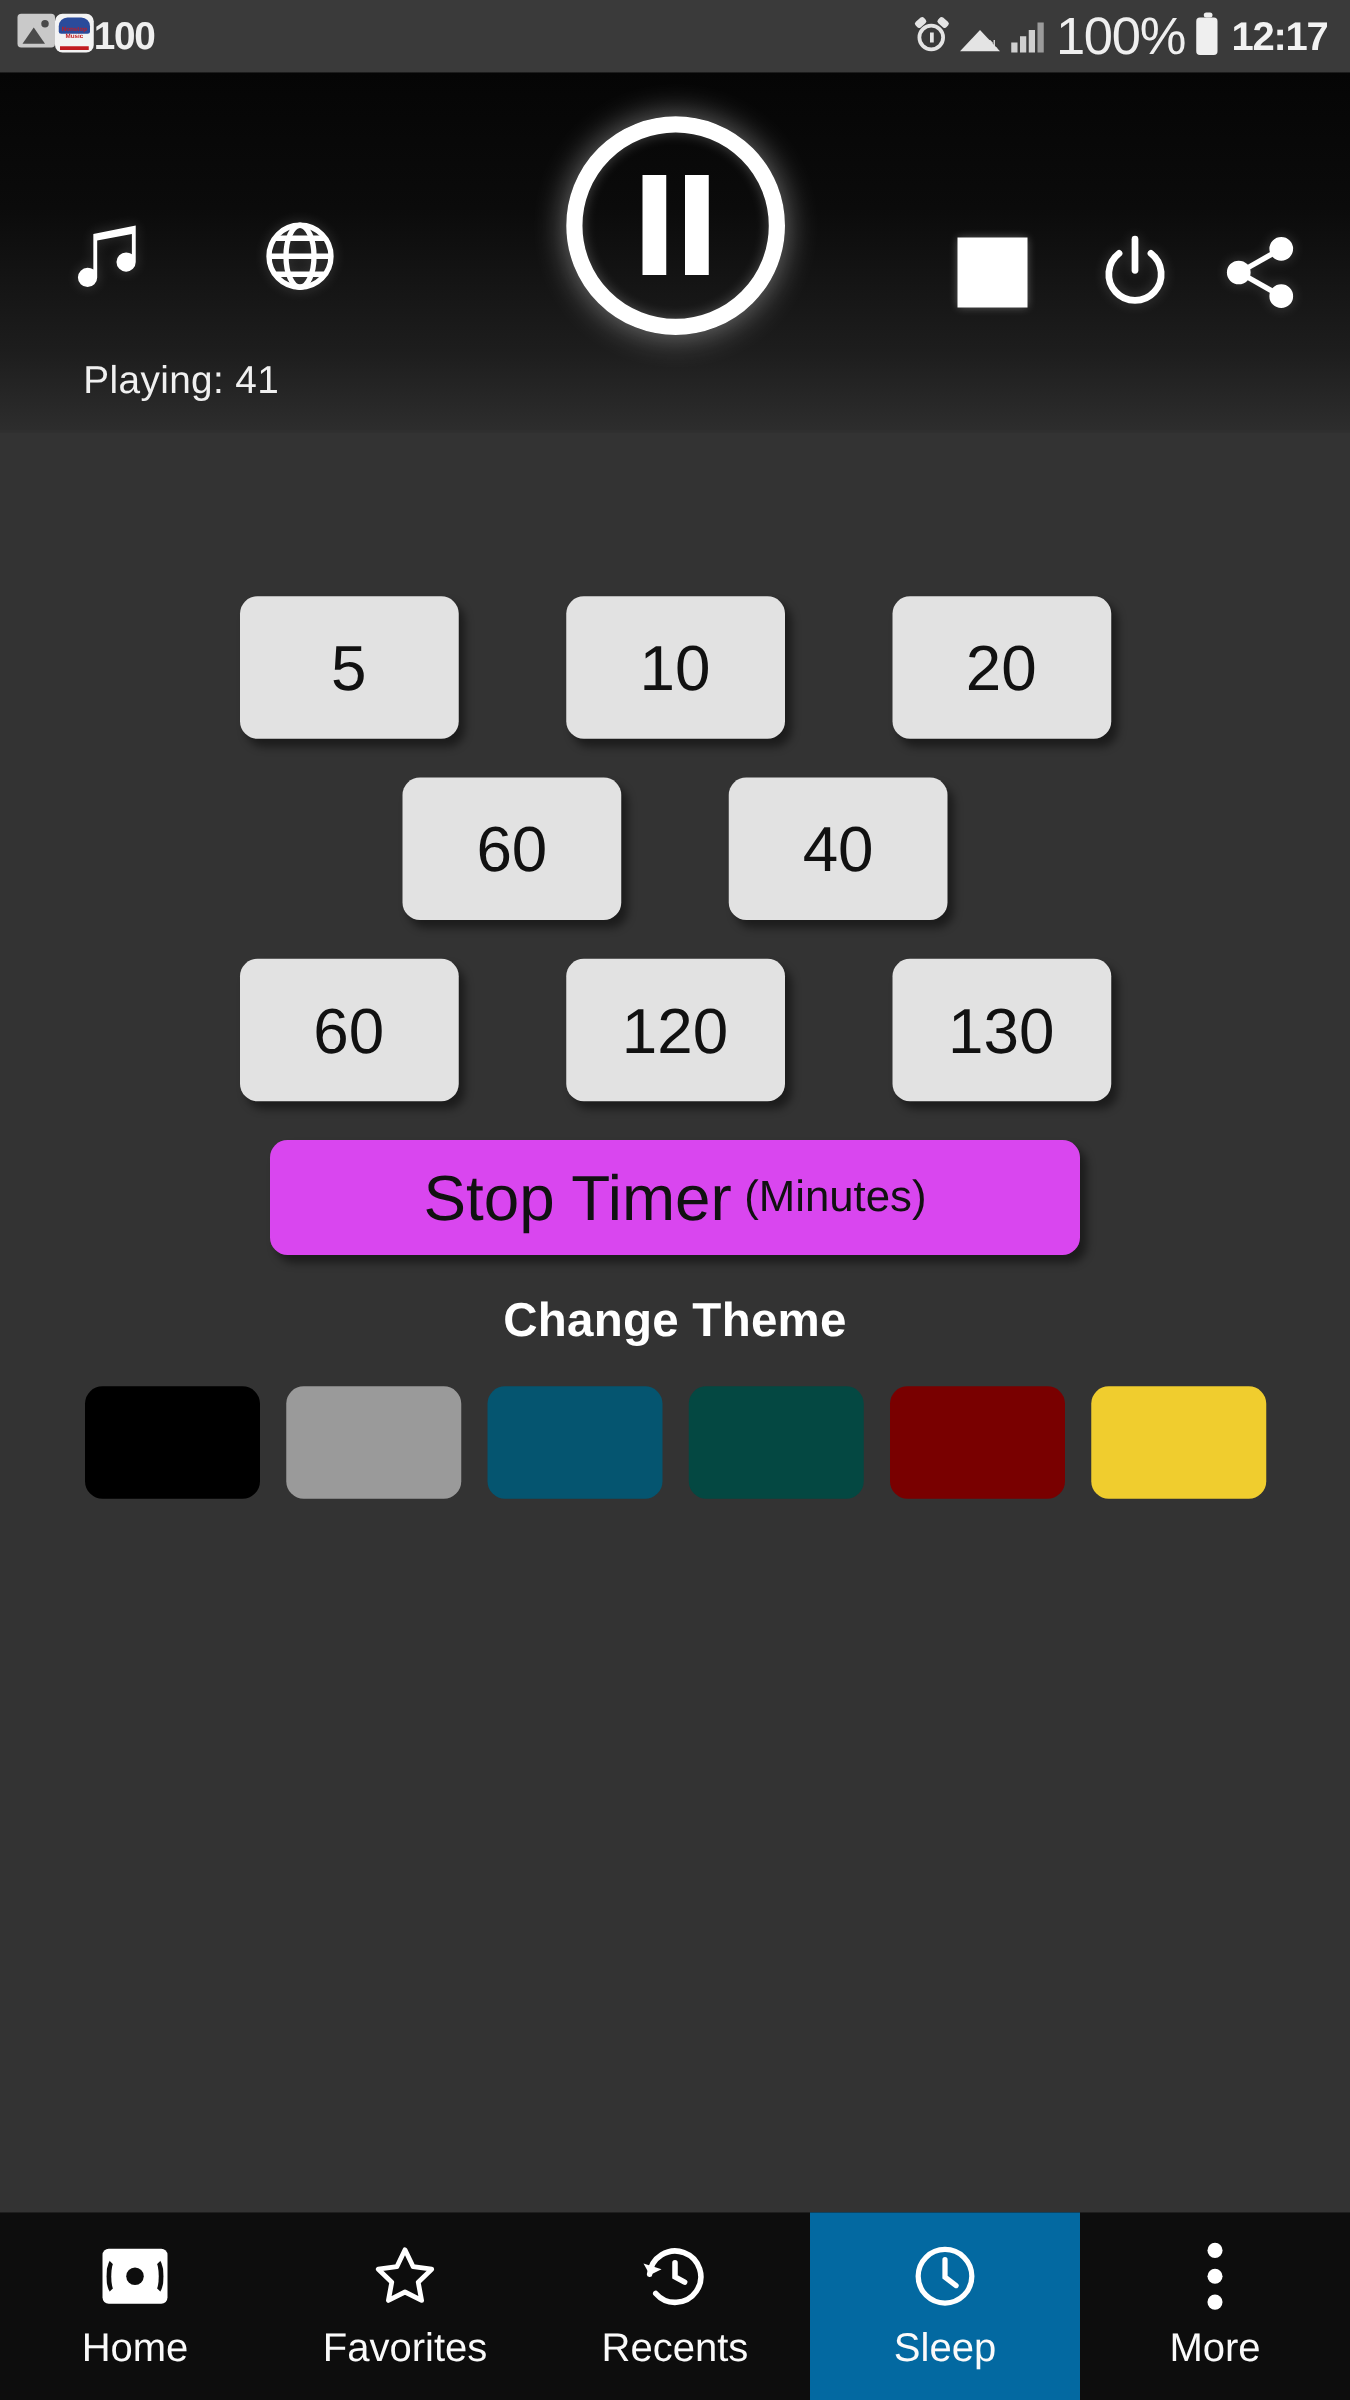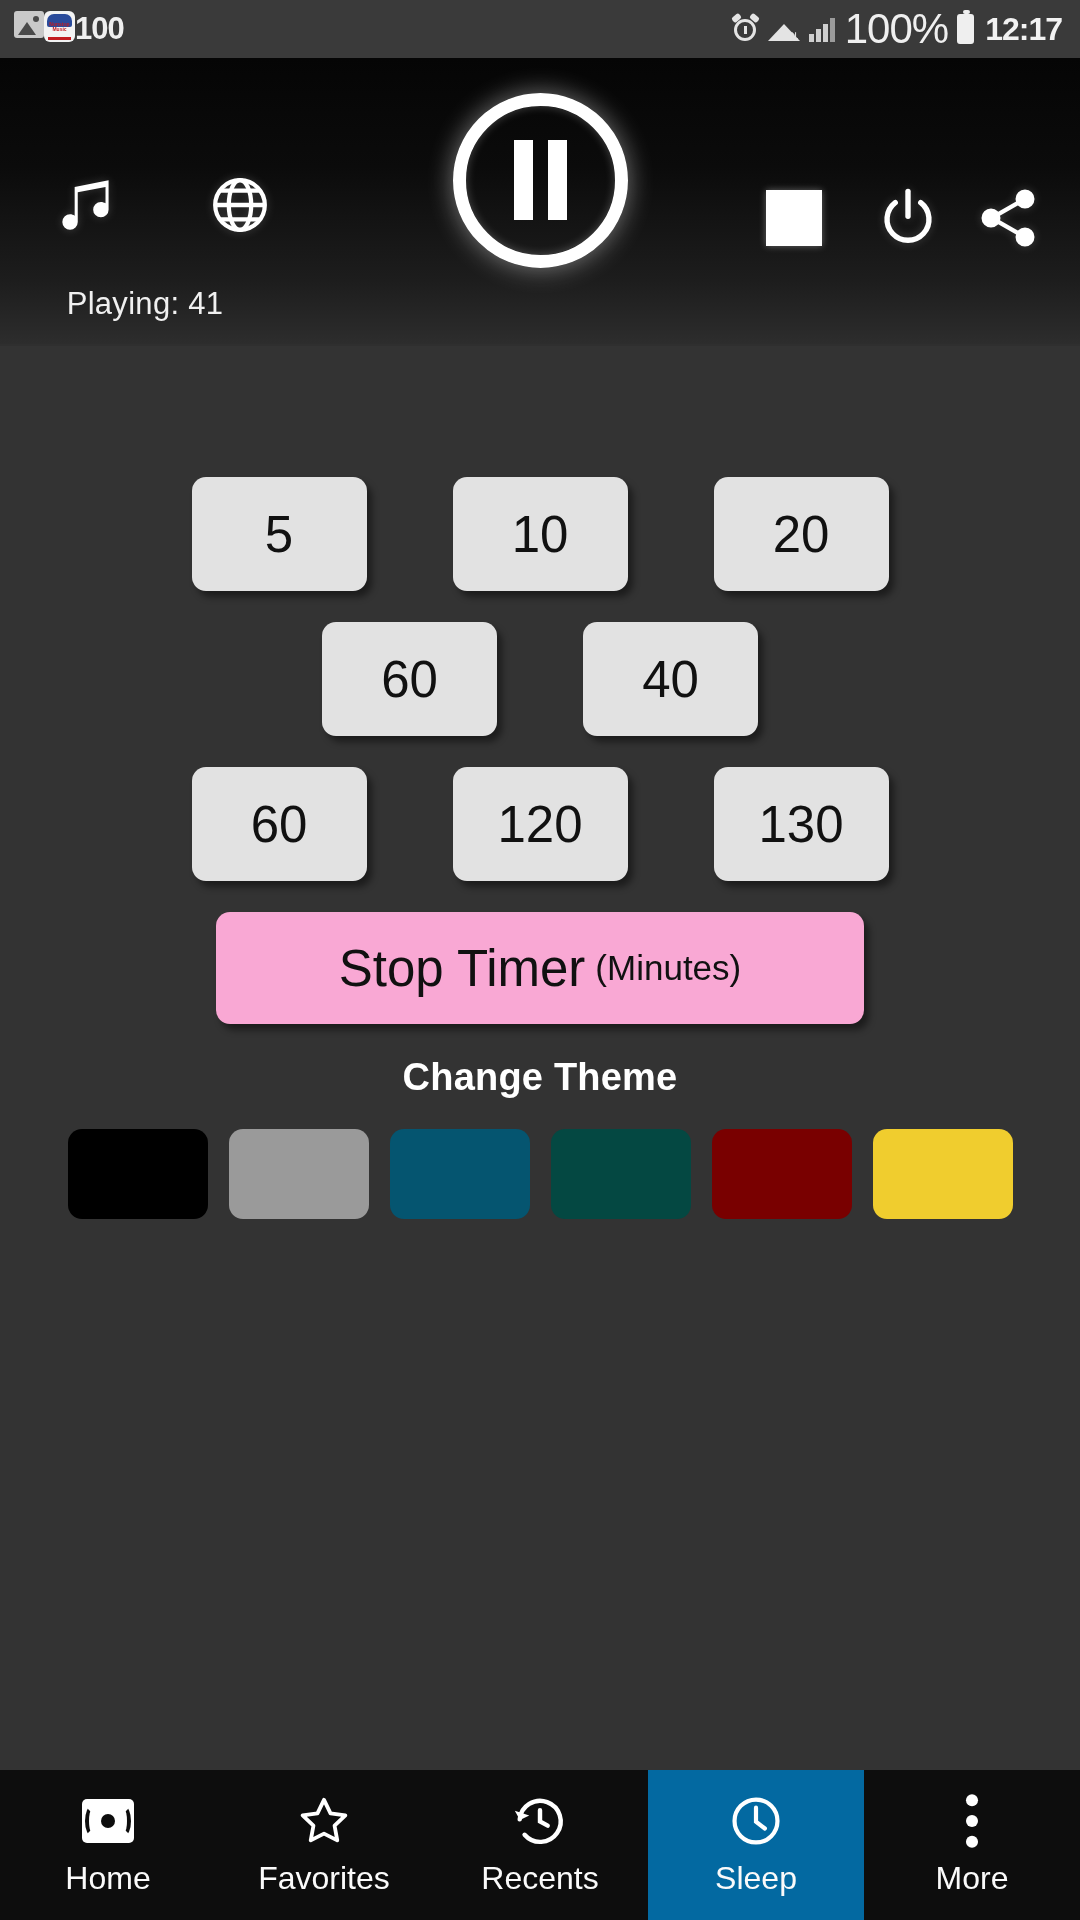--- a/index.html
+++ b/index.html
@@ -96,22 +96,22 @@
   .tbtn{
     width:175px; height:114px; border-radius:14px; border:none;
     background:#e2e2e2; color:#111;
     font-family:"Liberation Sans", sans-serif; font-size:51px;
     box-shadow:5px 6px 7px rgba(0,0,0,.45);
     cursor:pointer;
     display:flex;align-items:center;justify-content:center;
   }
   .stopwrap{ display:flex; justify-content:center; margin-top:3px; }
   .stopbtn{
-    width:648px; height:112px; border-radius:14px; border:none;
-    background:#f9a8d4; color:#111; cursor:pointer;
+    width:648px; height:92px; border-radius:14px; border:none;
+    background:#d946ef; color:#111; cursor:pointer;
     box-shadow:5px 6px 7px rgba(0,0,0,.45);
     display:flex;align-items:center;justify-content:center;gap:10px;
   }
   .stopbtn .big{ font-size:51px; }
   .stopbtn .small{ font-size:35px; }
 
   .themelabel{
     margin-top:32px; text-align:center; color:#fff;
     font-size:38px; font-weight:bold; letter-spacing:.2px;
   }

